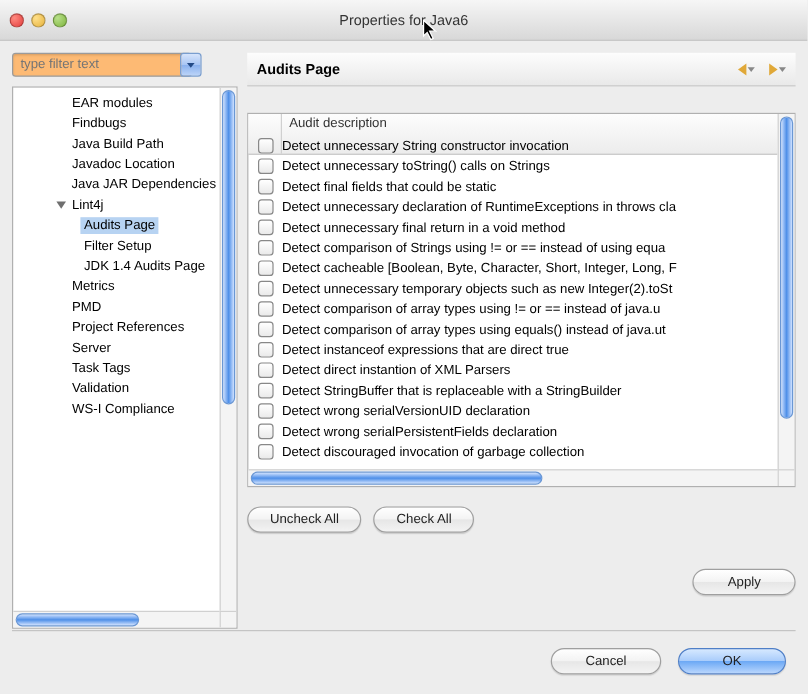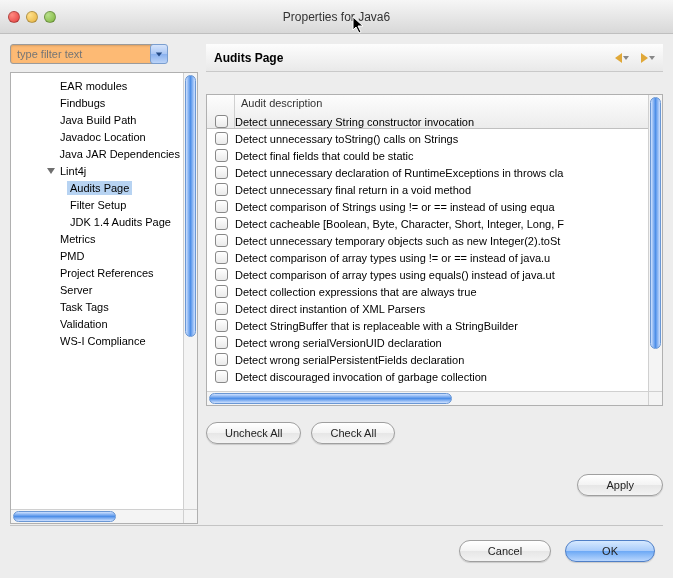--- a/index.html
+++ b/index.html
@@ -253,21 +253,21 @@
           <div class="arow">
             <div class="ck">
               <span></span>
             </div>
             <div class="txt">Detect comparison of array types using equals() instead of java.ut</div>
           </div>
           <div class="arow">
             <div class="ck">
               <span></span>
             </div>
-            <div class="txt">Detect collection expressions that are always true</div>
+            <div class="txt">Detect instanceof expressions that are direct true</div>
           </div>
           <div class="arow">
             <div class="ck">
               <span></span>
             </div>
             <div class="txt">Detect direct instantion of XML Parsers</div>
           </div>
           <div class="arow">
             <div class="ck">
               <span></span>

